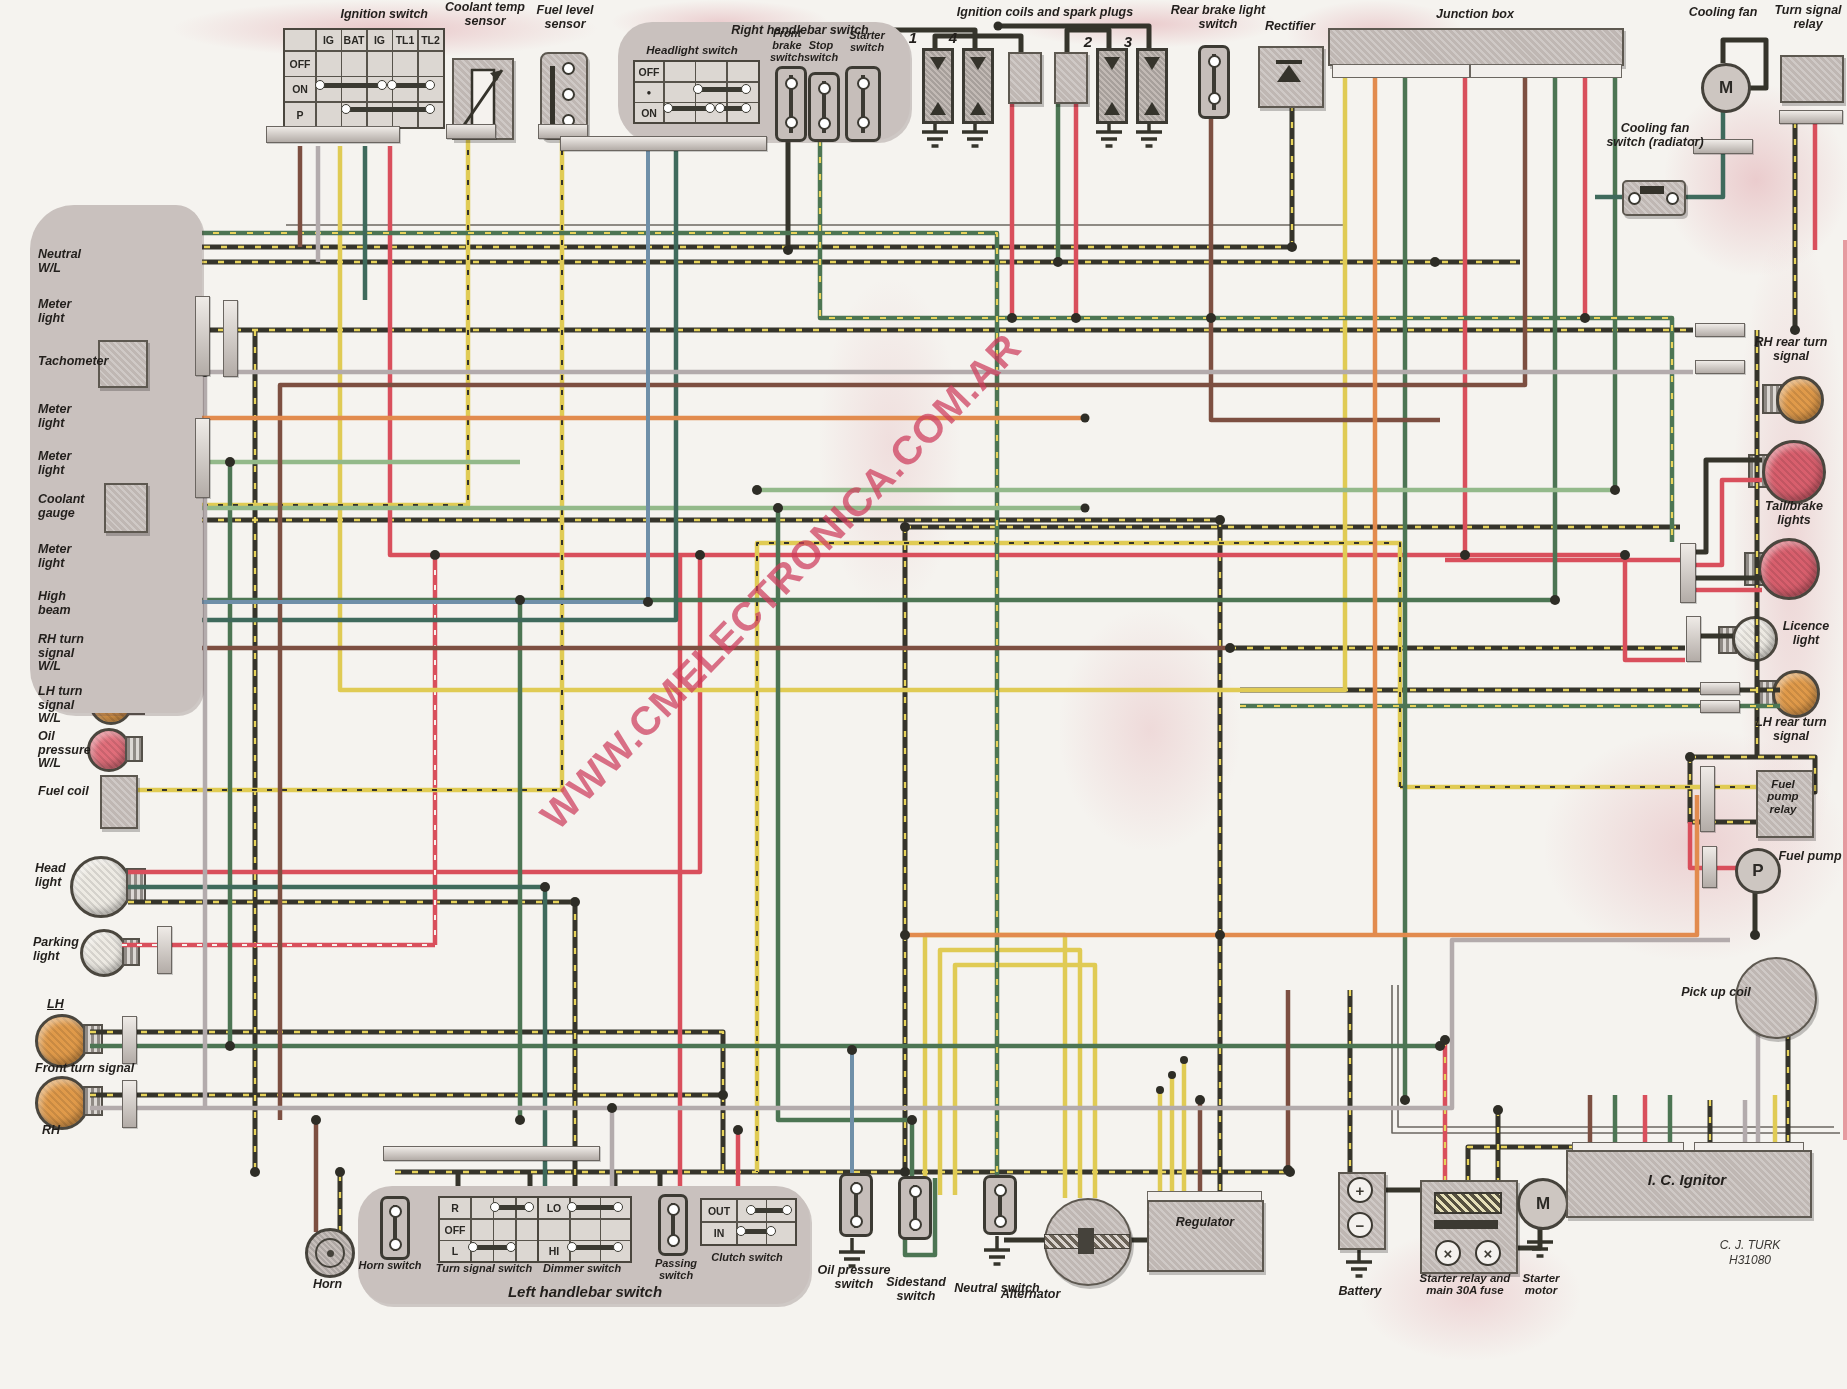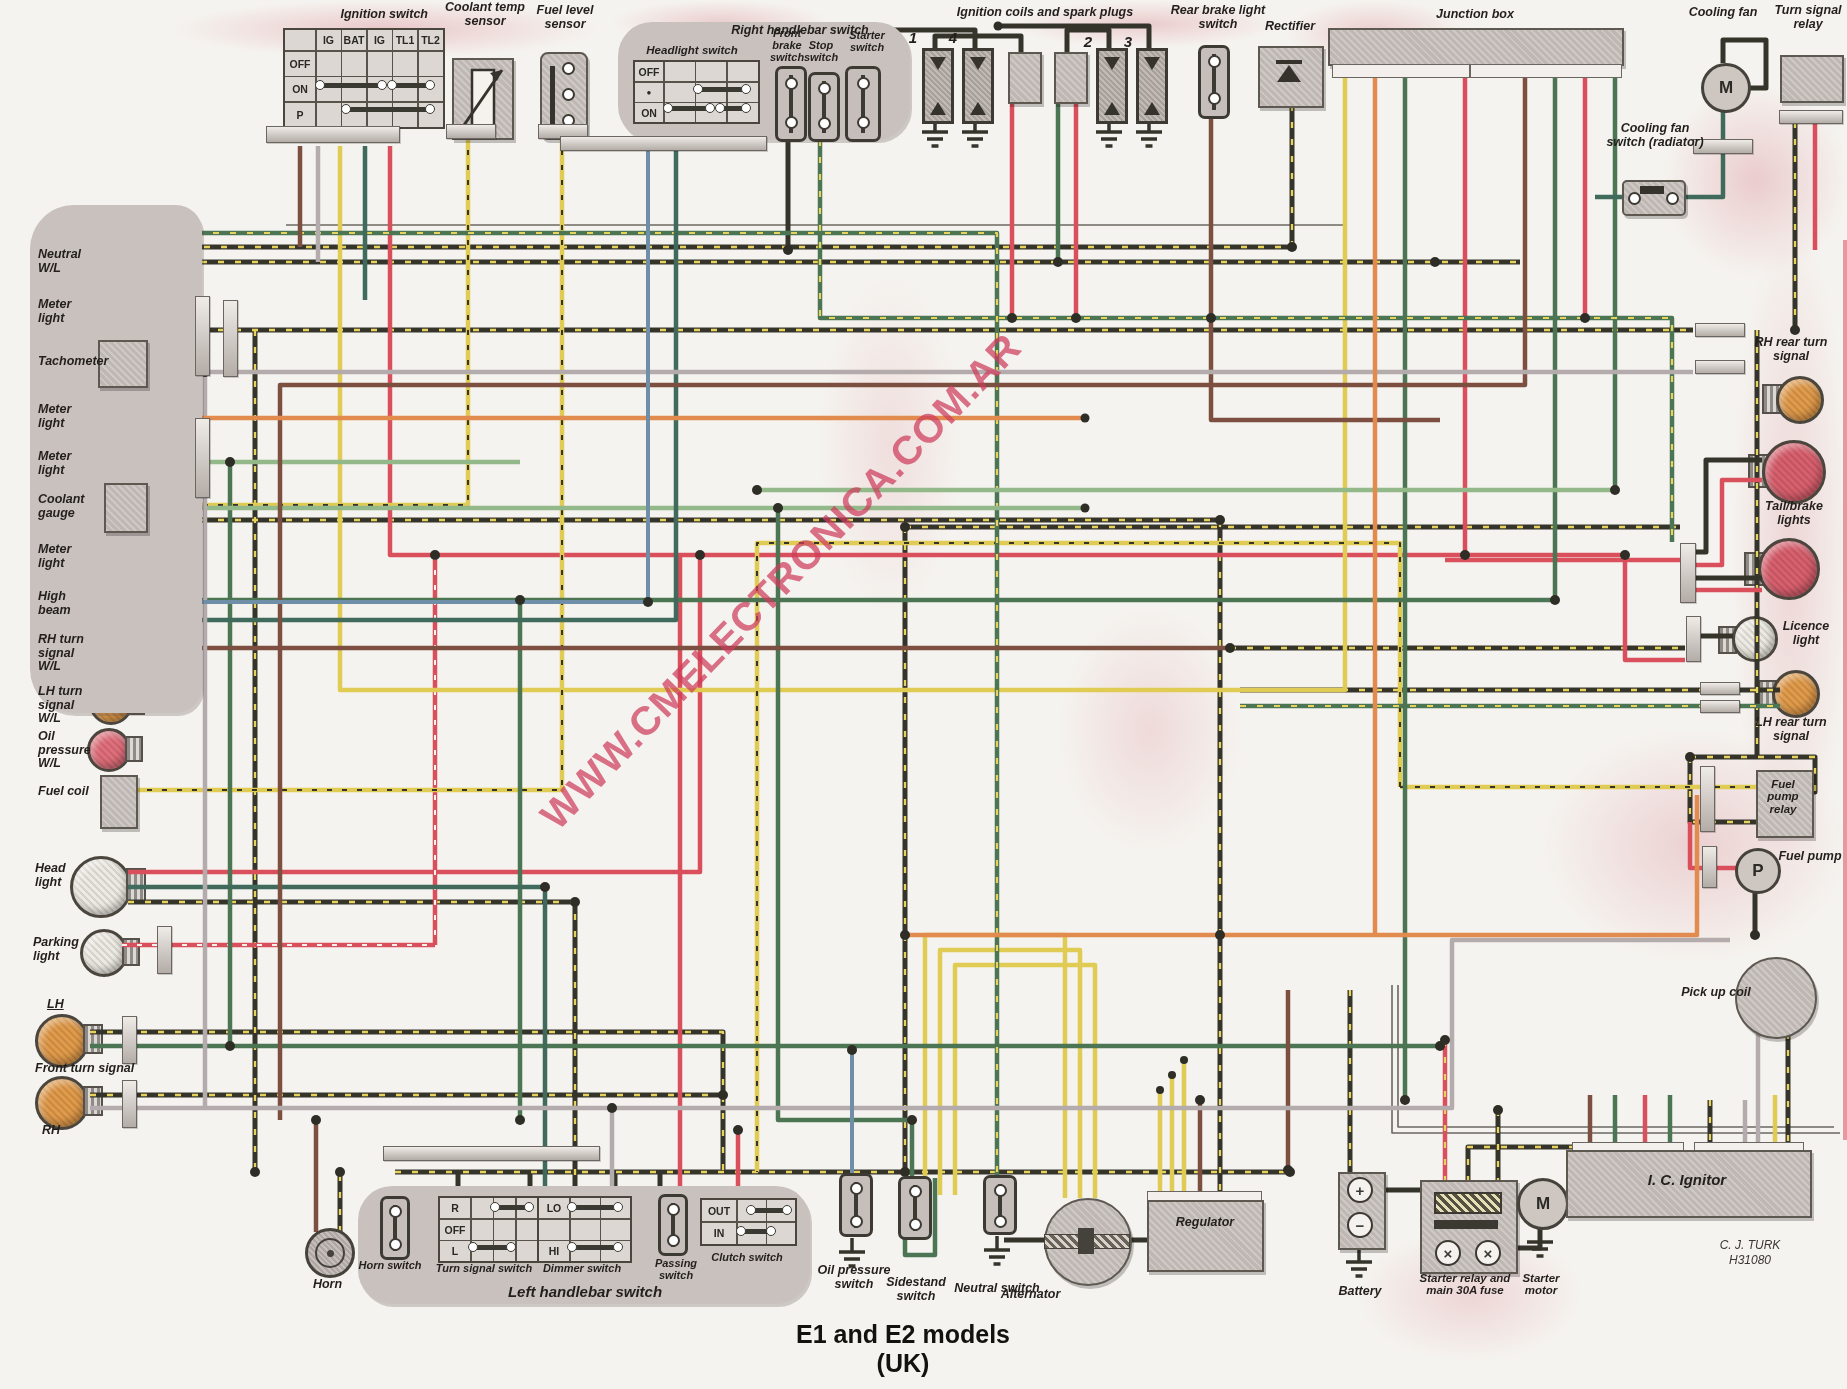--- a/index.html
+++ b/index.html
@@ -693,16 +693,15 @@
   <div class="gbox cmp" style="left:1756px;top:770px;width:54px;height:64px;"></div>
   <div class="lbl" style="left:1756px;top:778px;width:54px;font-size:11.5px;z-index:3;">Fuel pump relay</div>
 
   <div class="cbar" style="left:1702px;top:846px;width:13px;height:40px;"></div>
   <div class="motorc" style="left:1735px;top:848px;width:40px;height:40px;">P</div>
   <div class="lbl" style="left:1778px;top:850px;width:64px;">Fuel pump</div>
 
   <div class="gbox cmp" style="left:1735px;top:957px;width:78px;height:78px;border-radius:50%;"></div>
   <div class="lbl" style="left:1679px;top:978px;width:74px;z-index:3;margin-top:8px;">Pick up coil</div>
 
-  <div class="title" style="left:768px;top:1320px;width:270px;">E1 and E2 models (UK)</div>
   <div class="watermark" style="left:548px;top:800px;">WWW.CMELECTRONICA.COM.AR</div>
 
 </div>
 
 </body></html>

